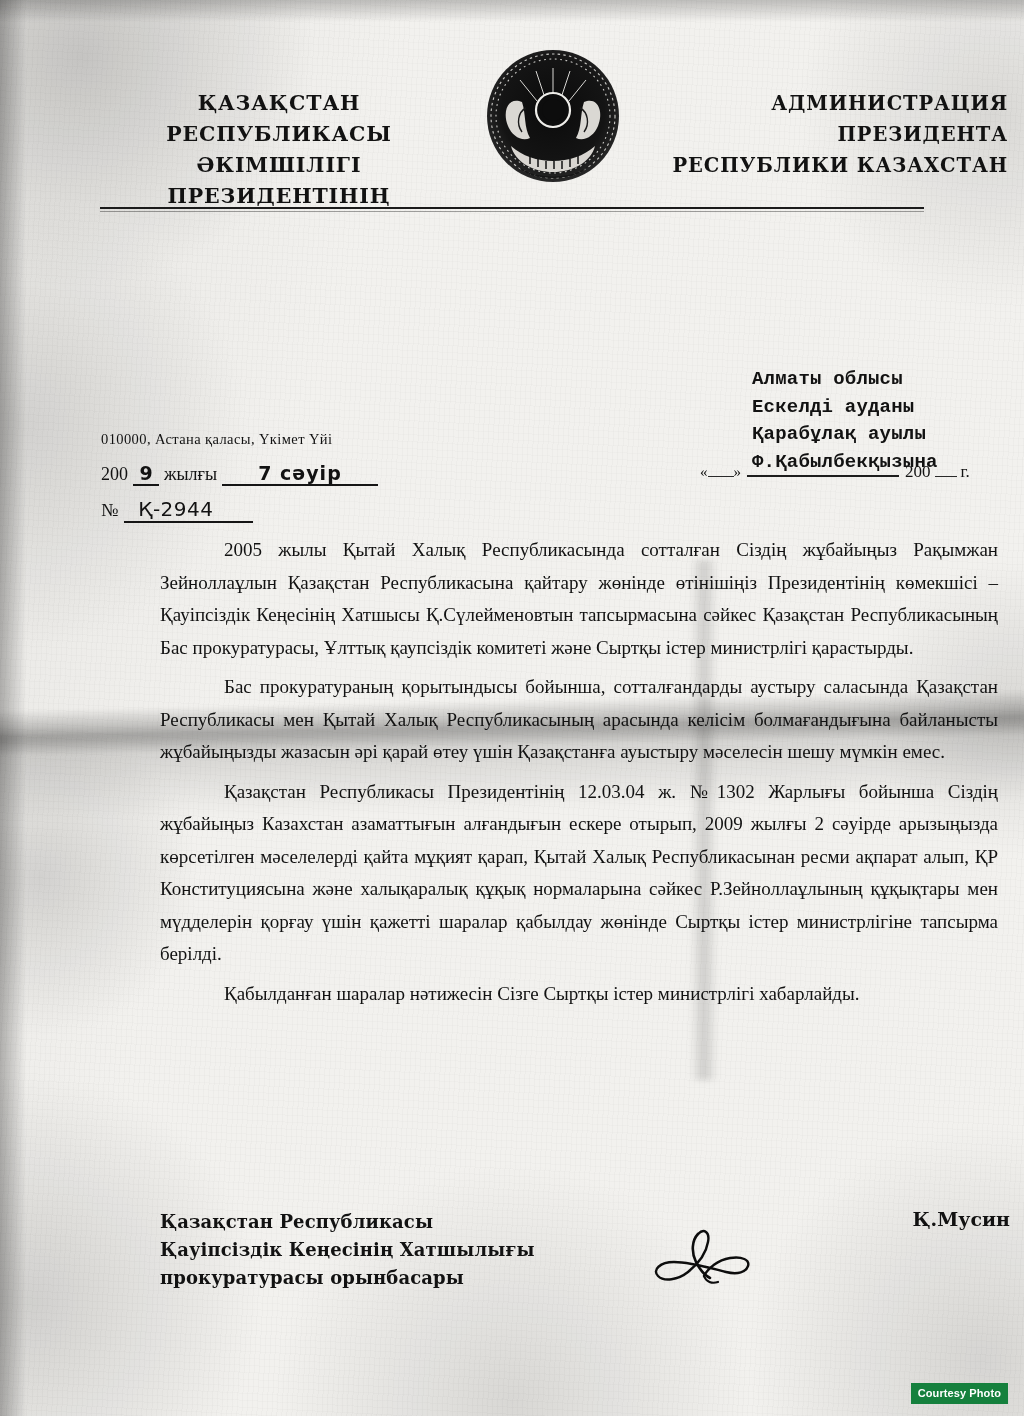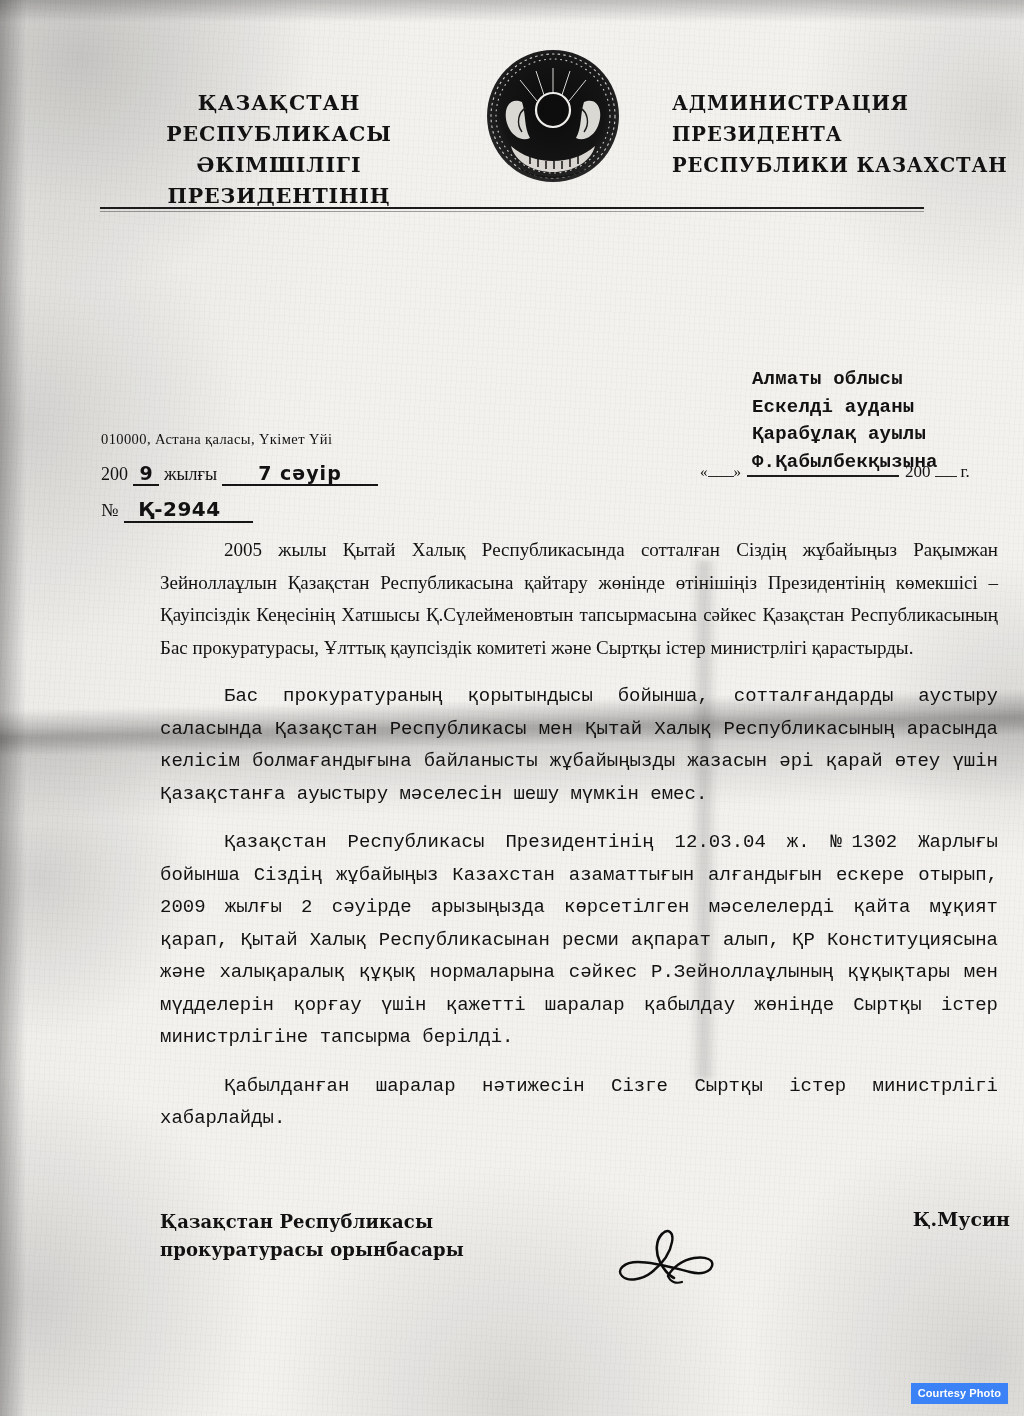--- a/index.html
+++ b/index.html
@@ -69,21 +69,21 @@
   
   .header{position:relative;height:200px;}
   .org-left{
     position:absolute;left:104px;top:88px;width:350px;
     text-align:center;
     font-family:"DejaVu Serif", serif;
     font-weight:700;font-size:20.5px;letter-spacing:.9px;line-height:31px;
   }
   .org-right{
     position:absolute;left:672px;top:88px;width:336px;
-    text-align:left;
+    text-align:right;
     font-family:"DejaVu Serif", serif;
     font-weight:700;font-size:19.5px;letter-spacing:.9px;line-height:31px;
   }
   .emblem{
     position:absolute;left:478px;top:38px;width:150px;height:158px;
   }
   .emblem svg{display:block;width:100%;height:100%;}
 
   .rule{
     position:absolute;left:100px;top:207px;width:824px;height:0;
@@ -113,21 +113,21 @@
     font-family:"DejaVu Sans", sans-serif;
     padding:0 3px;
   }
   .fill.year{min-width:20px;font-size:19px;}
   .fill.daymonth{min-width:150px;font-size:19px;letter-spacing:1px;}
   .numline{
     position:absolute;left:101px;top:297px;
     font-family:"Liberation Serif", serif;font-size:18px;
     display:flex;align-items:baseline;gap:6px;
   }
-  .fill.num{min-width:112px;font-size:20px;font-weight:700;letter-spacing:.5px;text-align:left;padding-left:14px;}
+  .fill.num{min-width:112px;font-size:20px;font-weight:400;letter-spacing:.5px;text-align:left;padding-left:14px;}
 
   .blankdate{
     position:absolute;left:700px;top:262px;
     font-family:"Liberation Serif", serif;font-size:17px;
     display:flex;align-items:baseline;
     white-space:nowrap;
   }
   .q{font-size:15px;}
   .u-sm{display:inline-block;width:26px;border-bottom:1.6px solid #2a2a2a;}
   .u-lg{display:inline-block;width:152px;border-bottom:2px solid #1d1d1d;margin:0 6px;}
@@ -143,42 +143,42 @@
 
   
   .body{
     position:absolute;left:160px;top:534px;width:838px;
     font-family:"Liberation Serif", serif;
     font-size:19px;line-height:32.5px;
     text-align:justify;
     text-justify:inter-word;
   }
   .body p{margin:0;text-indent:64px;}
-  .body p + p{margin-top:16px;font-family:Liberation Mono, monospace;}
+  .body p + p{margin-top:7px;}
 
   
   .sign{
     position:absolute;left:160px;top:1208px;width:850px;
     display:flex;align-items:flex-start;justify-content:space-between;
   }
   .sign-title{
     font-family:"DejaVu Serif", serif;
     font-weight:700;font-size:18px;line-height:28px;letter-spacing:.1px;
   }
   .sign-mark{width:180px;height:80px;margin-top:8px;}
   .sign-mark svg{display:block;width:100%;height:100%;}
   .sign-name{
     font-family:"DejaVu Serif", serif;
     font-weight:700;font-size:19px;white-space:nowrap;
   }
 
   
   .courtesy{
     position:absolute;right:16px;bottom:12px;
-    background:#3b82f6;color:#fff;
+    background:#15803d;color:#fff;
     font-family:"Liberation Sans", sans-serif;
     font-weight:700;font-size:11px;letter-spacing:.1px;
     padding:4px 7px 5px 7px;
     z-index:6;
   }
 </style>
 </head>
 <body>
 
 <div class="page">
@@ -286,20 +286,21 @@
     <div class="body">
       <p>2005 жылы Қытай Халық Республикасында сотталған Сіздің жұбайыңыз Рақымжан Зейноллаұлын Қазақстан Республикасына қайтару жөнінде өтінішіңіз Президентінің көмекшісі – Қауіпсіздік Кеңесінің Хатшысы Қ.Сүлейменовтын тапсырмасына сәйкес Қазақстан Республикасының Бас прокуратурасы, Ұлттық қаупсіздік комитеті және Сыртқы істер министрлігі қарастырды.</p>
       <p>Бас прокуратураның қорытындысы бойынша, сотталғандарды аустыру саласында Қазақстан Республикасы мен Қытай Халық Республикасының арасында келісім болмағандығына байланысты жұбайыңызды жазасын әрі қарай өтеу үшін Қазақстанға ауыстыру мәселесін шешу мүмкін емес.</p>
       <p>Қазақстан Республикасы Президентінің 12.03.04 ж. №1302 Жарлығы бойынша Сіздің жұбайыңыз Казахстан азаматтығын алғандығын ескере отырып, 2009 жылғы 2 сәуірде арызыңызда көрсетілген мәселелерді қайта мұқият қарап, Қытай Халық Республикасынан ресми ақпарат алып, ҚР Конституциясына және халықаралық құқық нормаларына сәйкес Р.Зейноллаұлының құқықтары мен мүдделерін қорғау үшін қажетті шаралар қабылдау жөнінде Сыртқы істер министрлігіне тапсырма берілді.</p>
       <p>Қабылданған шаралар нәтижесін Сізге Сыртқы істер министрлігі хабарлайды.</p>
     </div>
 
     <div class="sign">
       <div class="sign-title">
         <div>Қазақстан Республикасы</div>
+        <div>Қауіпсіздік Кеңесінің Хатшылығы</div>
         <div>прокуратурасы орынбасары</div>
       </div>
 
       <div class="sign-mark">
         <svg viewBox="0 0 180 80" aria-hidden="true">
           <g fill="none" stroke="#0d0d0d" stroke-linecap="round" stroke-linejoin="round">
             <path d="M64 18 C58 24 57 36 62 46 C66 54 72 60 76 62" stroke-width="2.6"></path>
             <path d="M64 18 C70 12 76 16 74 26 C72 38 64 48 54 56 C44 64 30 66 24 60 C18 54 26 46 40 46 C56 46 76 52 92 56 C104 59 112 56 114 50 C116 44 108 40 96 42 C84 44 74 52 70 60" stroke-width="2.4"></path>
             <path d="M70 60 C72 66 78 68 84 66" stroke-width="2.2"></path>
           </g>

